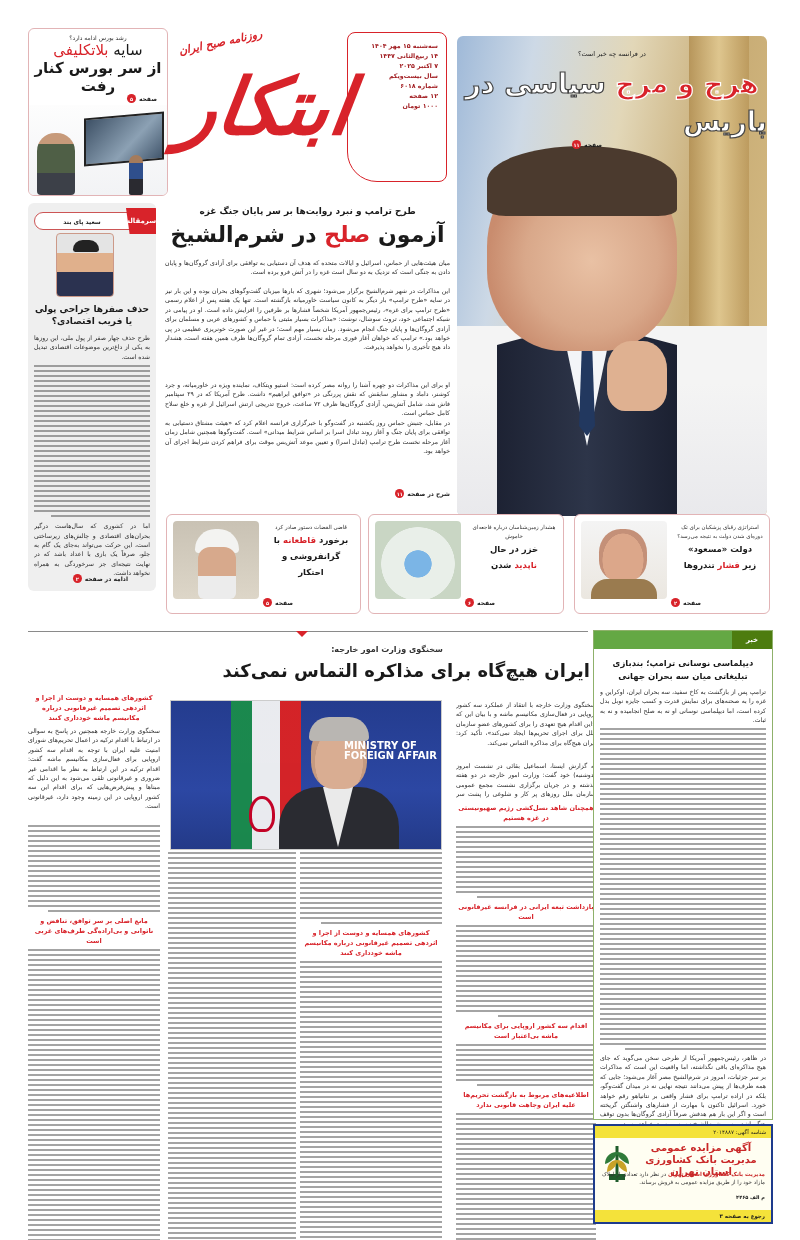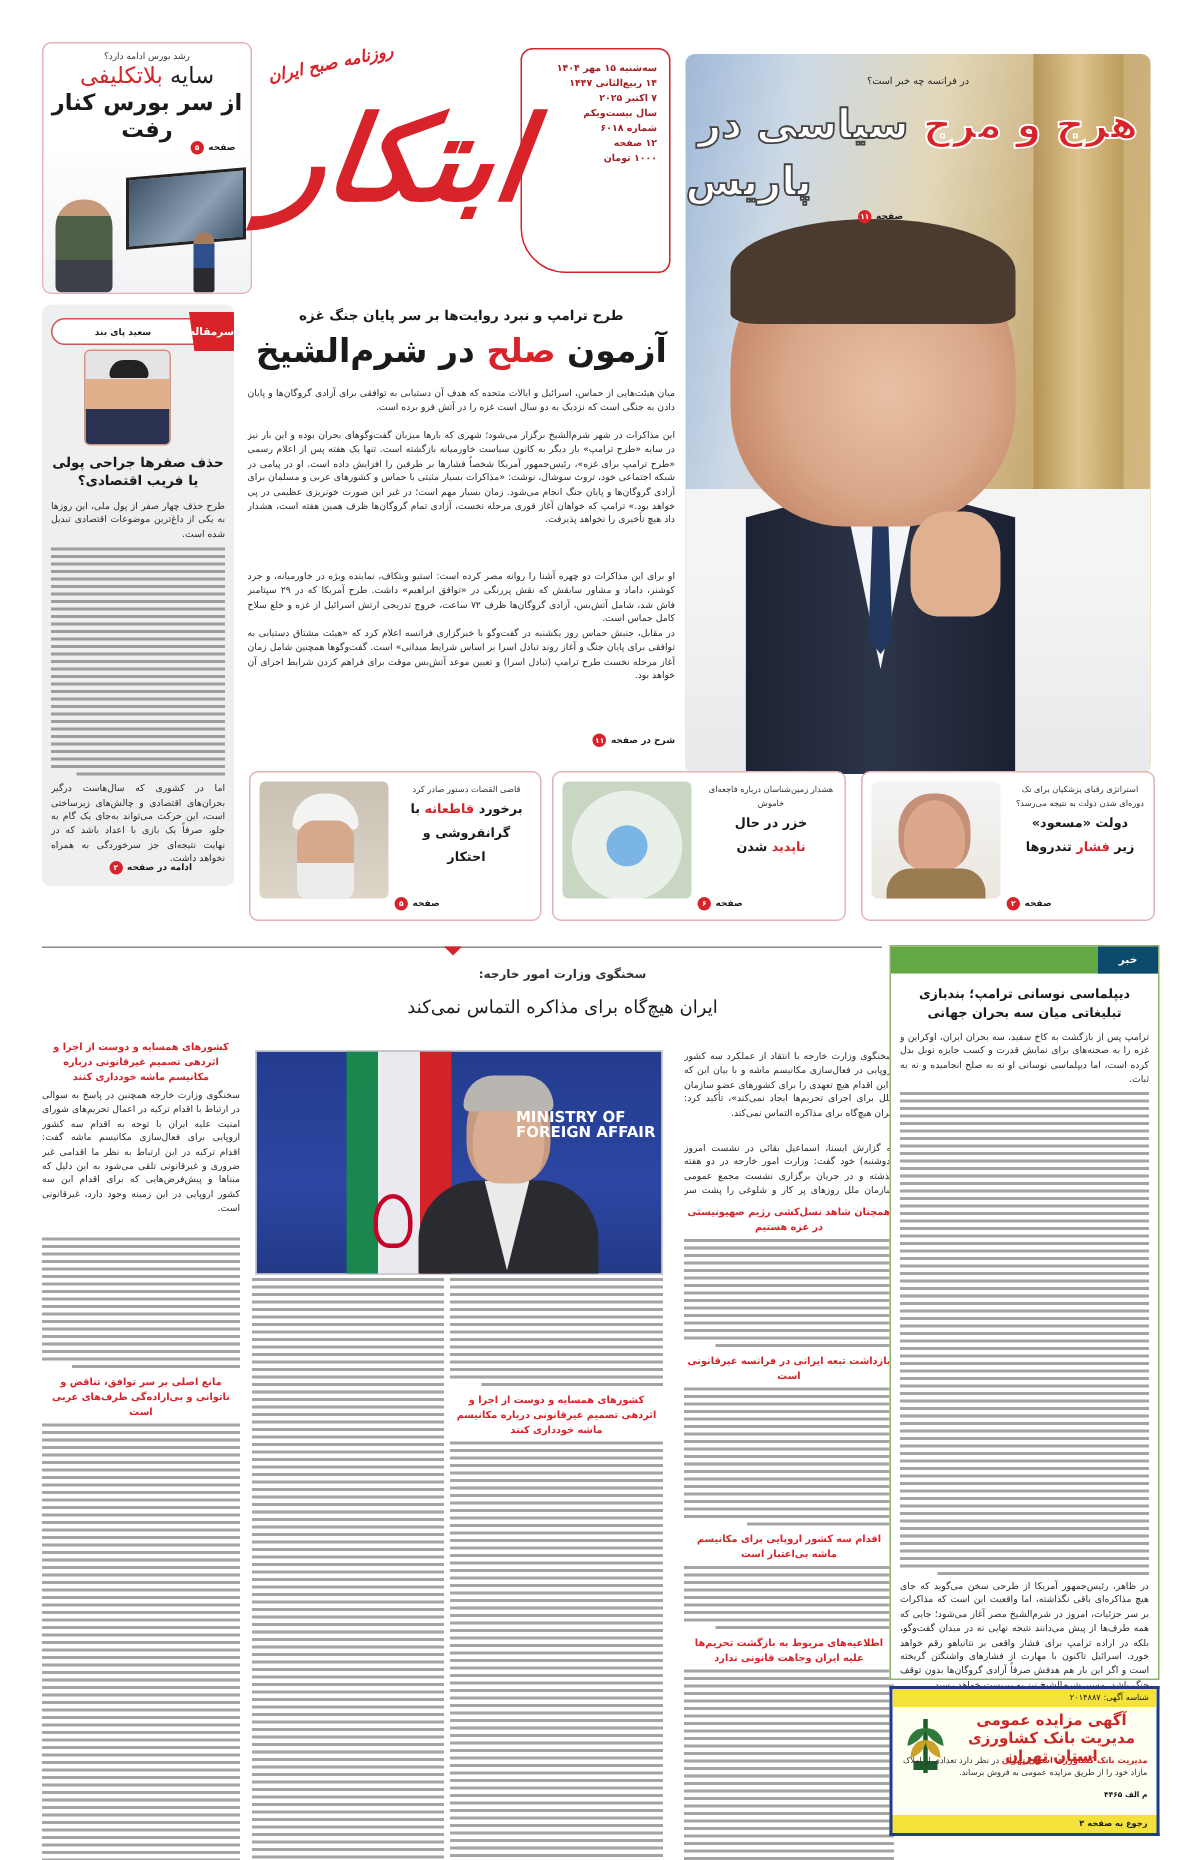--- a/index.html
+++ b/index.html
@@ -38,21 +38,21 @@
   #stock-img { position: absolute; left: 0; bottom: 0; width: 100%; height: 90px; background: linear-gradient(180deg, #fdfdfd 0%, #f2f3f5 100%); }
   #screen { position: absolute; left: 55px; top: 10px; width: 80px; height: 48px; background: linear-gradient(135deg, #3e5166, #8ca1b4 60%, #42566c); border: 2px solid #222; transform: skewY(-5deg); }
   #man1 { position: absolute; left: 8px; top: 28px; width: 38px; height: 62px; background: linear-gradient(180deg, #c79a7a 0 18%, #4f5f46 18% 65%, #3c4048 65%); border-radius: 18px 18px 4px 4px; }
   #man2 { position: absolute; left: 100px; top: 50px; width: 14px; height: 40px; background: linear-gradient(180deg, #a57b5b 0 20%, #2f4f8c 20% 60%, #2a2a30 60%); border-radius: 7px 7px 2px 2px; }
 
   
   #paris { left: 457px; top: 36px; width: 310px; height: 480px; border-radius: 6px; overflow: hidden; background: linear-gradient(100deg, #9fb9d8 0%, #cdd9e6 20%, #e2d7b8 45%, #c7ab74 70%, #d8be86 100%); }
   #paris .kicker { position: absolute; top: 14px; width: 100%; text-align: center; font-size: 6.5px; color: #222; }
   #paris .t1 { position: absolute; top: 32px; width: 100%; text-align: center; font-size: 27px; font-weight: bold; color: #fff; -webkit-text-stroke: 1.2px #444; }
   #paris .t1 .red { -webkit-text-stroke: 1.2px #fff; color: #d8232a; }
-  #paris .t2 { position: absolute; top: 70px; width: 100%; text-align: left; font-size: 27px; font-weight: bold; color: #fff; -webkit-text-stroke: 1.2px #444; }
+  #paris .t2 { position: absolute; top: 70px; width: 100%; text-align: right; font-size: 27px; font-weight: bold; color: #fff; -webkit-text-stroke: 1.2px #444; }
   #paris .pref { position: absolute; left: 115px; top: 104px; }
   #macron-head { position: absolute; left: 30px; top: 115px; width: 190px; height: 200px; border-radius: 48% 48% 40% 40%; background: radial-gradient(ellipse at 55% 55%, #e9c1a4 0%, #d9a88a 45%, #c98c6e 70%); }
   #macron-hair { position: absolute; left: 30px; top: 110px; width: 190px; height: 70px; border-radius: 50% 50% 10% 10%; background: #4b3a2e; }
   #macron-body { position: absolute; left: 0; top: 290px; width: 310px; height: 190px; background: linear-gradient(180deg, #f4f4f4 0 30%, #e9e9ec 100%); }
   #macron-suit { position: absolute; left: 40px; top: 290px; width: 180px; height: 190px; background: linear-gradient(90deg, #1d2233 0%, #2d3549 50%, #1b2031 100%); clip-path: polygon(0 10%, 40% 0, 60% 0, 100% 10%, 100% 100%, 0 100%); }
   #macron-shirt { position: absolute; left: 105px; top: 290px; width: 50px; height: 120px; background: #f3f5f8; clip-path: polygon(0 0, 100% 0, 50% 100%); }
   #macron-tie { position: absolute; left: 122px; top: 300px; width: 16px; height: 100px; background: #22385f; clip-path: polygon(20% 0, 80% 0, 100% 90%, 50% 100%, 0 90%); }
   #macron-hand { position: absolute; left: 150px; top: 305px; width: 60px; height: 70px; background: #dfb191; border-radius: 40% 40% 30% 30%; }
   #paris-frame { position: absolute; right: 18px; top: 0; width: 60px; height: 480px; background: linear-gradient(90deg, #b08c4e, #e3cb93, #b99658); opacity: .8; }
 
@@ -89,41 +89,41 @@
   .img-caspian { background: radial-gradient(ellipse at 50% 55%, #7bb5e6 0 22%, #e9efe9 23% 60%, #c9d6c4 61%); }
   .img-pezeshkian { background: linear-gradient(180deg, #f4f4f4 0%, #ebe7e0 100%); }
   .img-pezeshkian::before { content: ""; position: absolute; left: 18px; top: 8px; width: 48px; height: 52px; background: radial-gradient(ellipse at 50% 60%, #dca78a 0 60%, #c49078 61%); border-radius: 45% 45% 40% 40%; }
   .img-pezeshkian::after { content: ""; position: absolute; left: 10px; top: 58px; width: 66px; height: 22px; background: #9a7b4f; border-radius: 16px 16px 0 0; }
 
   
   #divider { left: 28px; top: 631px; width: 560px; height: 1px; background: #8a8a8a; }
   #divider-notch { left: 296px; top: 631px; width: 0; height: 0; border-left: 6px solid transparent; border-right: 6px solid transparent; border-top: 6px solid #d8232a; }
 
   
-  #fm-kicker { left: 160px; top: 645px; width: 430px; text-align: center; font-size: 8px; font-weight: bold; color: #333; }
-  #fm-headline { left: 160px; top: 658px; width: 430px; text-align: center; font-size: 12px; font-weight: normal; line-height: 26px; }
+  #fm-kicker { left: 172px; top: 645px; width: 430px; text-align: center; font-size: 8px; font-weight: bold; color: #333; }
+  #fm-headline { left: 160px; top: 658px; width: 430px; font-size: 18px; font-weight: bold; line-height: 26px; }
   #fm-photo { left: 170px; top: 700px; width: 272px; height: 150px; background: linear-gradient(180deg, #243c8e 0%, #2c47a3 60%, #233a88 100%); overflow: hidden; border: 1px solid #ccc; }
   #flag { position: absolute; left: 60px; top: 0; width: 70px; height: 150px; background: linear-gradient(90deg, #1a8c4a 0 30%, #f4f4f4 30% 70%, #d22 70%); opacity: .95; }
   #flag::after { content: ""; position: absolute; left: 18px; top: 95px; width: 20px; height: 30px; border: 3px solid #c02; border-radius: 50% 50% 40% 40%; }
   #spokes-head { position: absolute; left: 140px; top: 20px; width: 56px; height: 68px; background: radial-gradient(ellipse at 50% 60%, #d9ad92 0 60%, #c59a80 61%); border-radius: 45% 45% 40% 40%; }
   #spokes-hair { position: absolute; left: 138px; top: 16px; width: 60px; height: 24px; background: #b9b6b2; border-radius: 30px 30px 6px 6px; }
   #spokes-body { position: absolute; left: 108px; top: 86px; width: 120px; height: 70px; background: #2a2b31; border-radius: 40px 40px 0 0; }
   #spokes-shirt { position: absolute; left: 152px; top: 86px; width: 30px; height: 60px; background: #eaeaea; clip-path: polygon(0 0, 100% 0, 50% 100%); }
   #mofa-text { position: absolute; right: 4px; top: 40px; font-size: 10px; color: #fff; font-weight: bold; line-height: 10px; text-align: left; direction: ltr; }
 
   .col { position: absolute; }
   #col-a { left: 456px; top: 700px; width: 140px; height: 536px; }
   #col-b { left: 300px; top: 852px; width: 142px; height: 384px; }
   #col-c { left: 168px; top: 852px; width: 128px; height: 384px; }
   #col-d { left: 28px; top: 693px; width: 132px; height: 543px; }
 
   
   #news { left: 593px; top: 630px; width: 180px; height: 490px; border: 1px solid #8fb16b; background: #fff; }
   #news .bar { height: 18px; background: #64a844; position: relative; }
-  #news .bar span { position: absolute; right: 0; top: 0; height: 18px; width: 40px; background: #0c4a6e; color: #fff; font-size: 7px; font-weight: bold; display: flex; align-items: center; justify-content: center; }
+  #news .bar span { position: absolute; right: 0; top: 0; height: 18px; width: 40px; background: #4d7c0f; color: #fff; font-size: 7px; font-weight: bold; display: flex; align-items: center; justify-content: center; }
   #news .title { text-align: center; font-size: 8.5px; font-weight: bold; line-height: 13px; margin: 8px 6px 4px; }
   #news .text { margin: 0 6px; height: 430px; }
 
   
   #ad { left: 593px; top: 1124px; width: 180px; height: 86px; border: 2px solid #1e3b8c; border-bottom: 0; background: #fffef2; overflow: hidden; }
   #ad .num { background: #f4e23a; height: 12px; font-size: 5.5px; padding: 0 5px; line-height: 12px; text-align: right; }
   #ad .logo { position: absolute; left: 6px; top: 18px; width: 32px; height: 40px; }
   #ad .h { position: absolute; right: 6px; top: 16px; width: 128px; text-align: center; font-size: 10px; font-weight: bold; color: #c92828; line-height: 12px; }
   #ad .t { position: absolute; right: 6px; left: 6px; top: 44px; font-size: 5.5px; line-height: 8px; text-align: right; color: #333; }
   #ad .t b { color: #c92828; }

